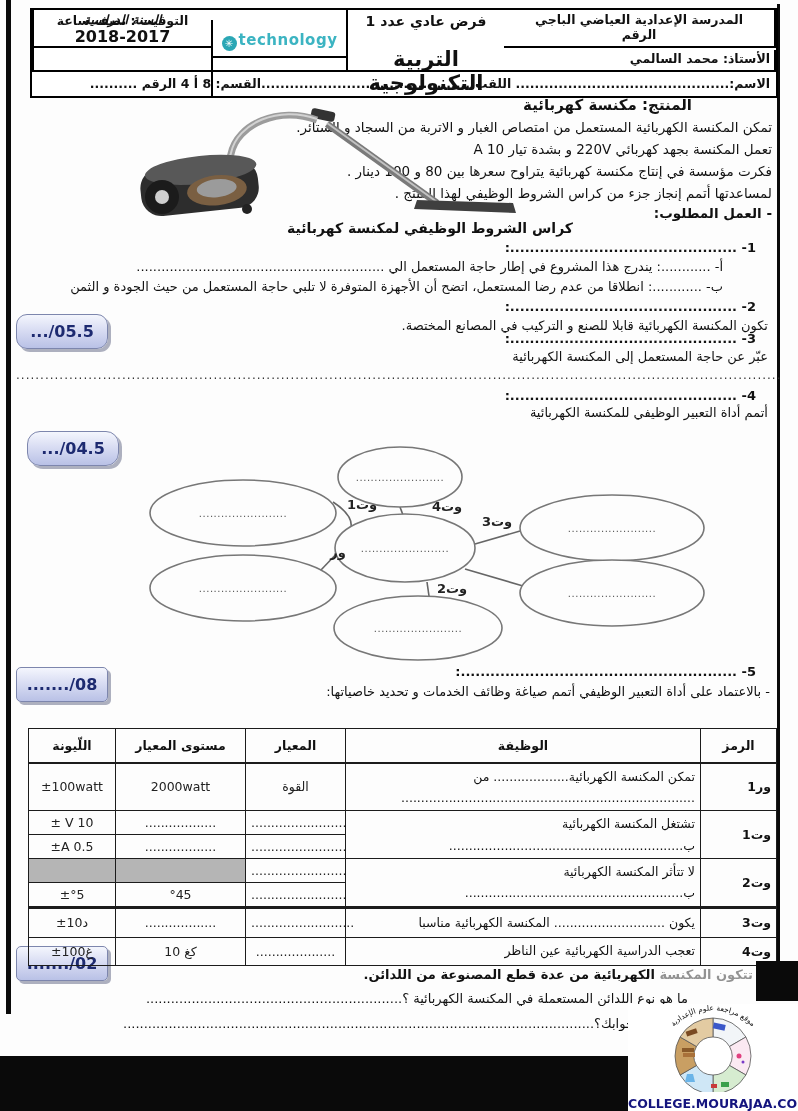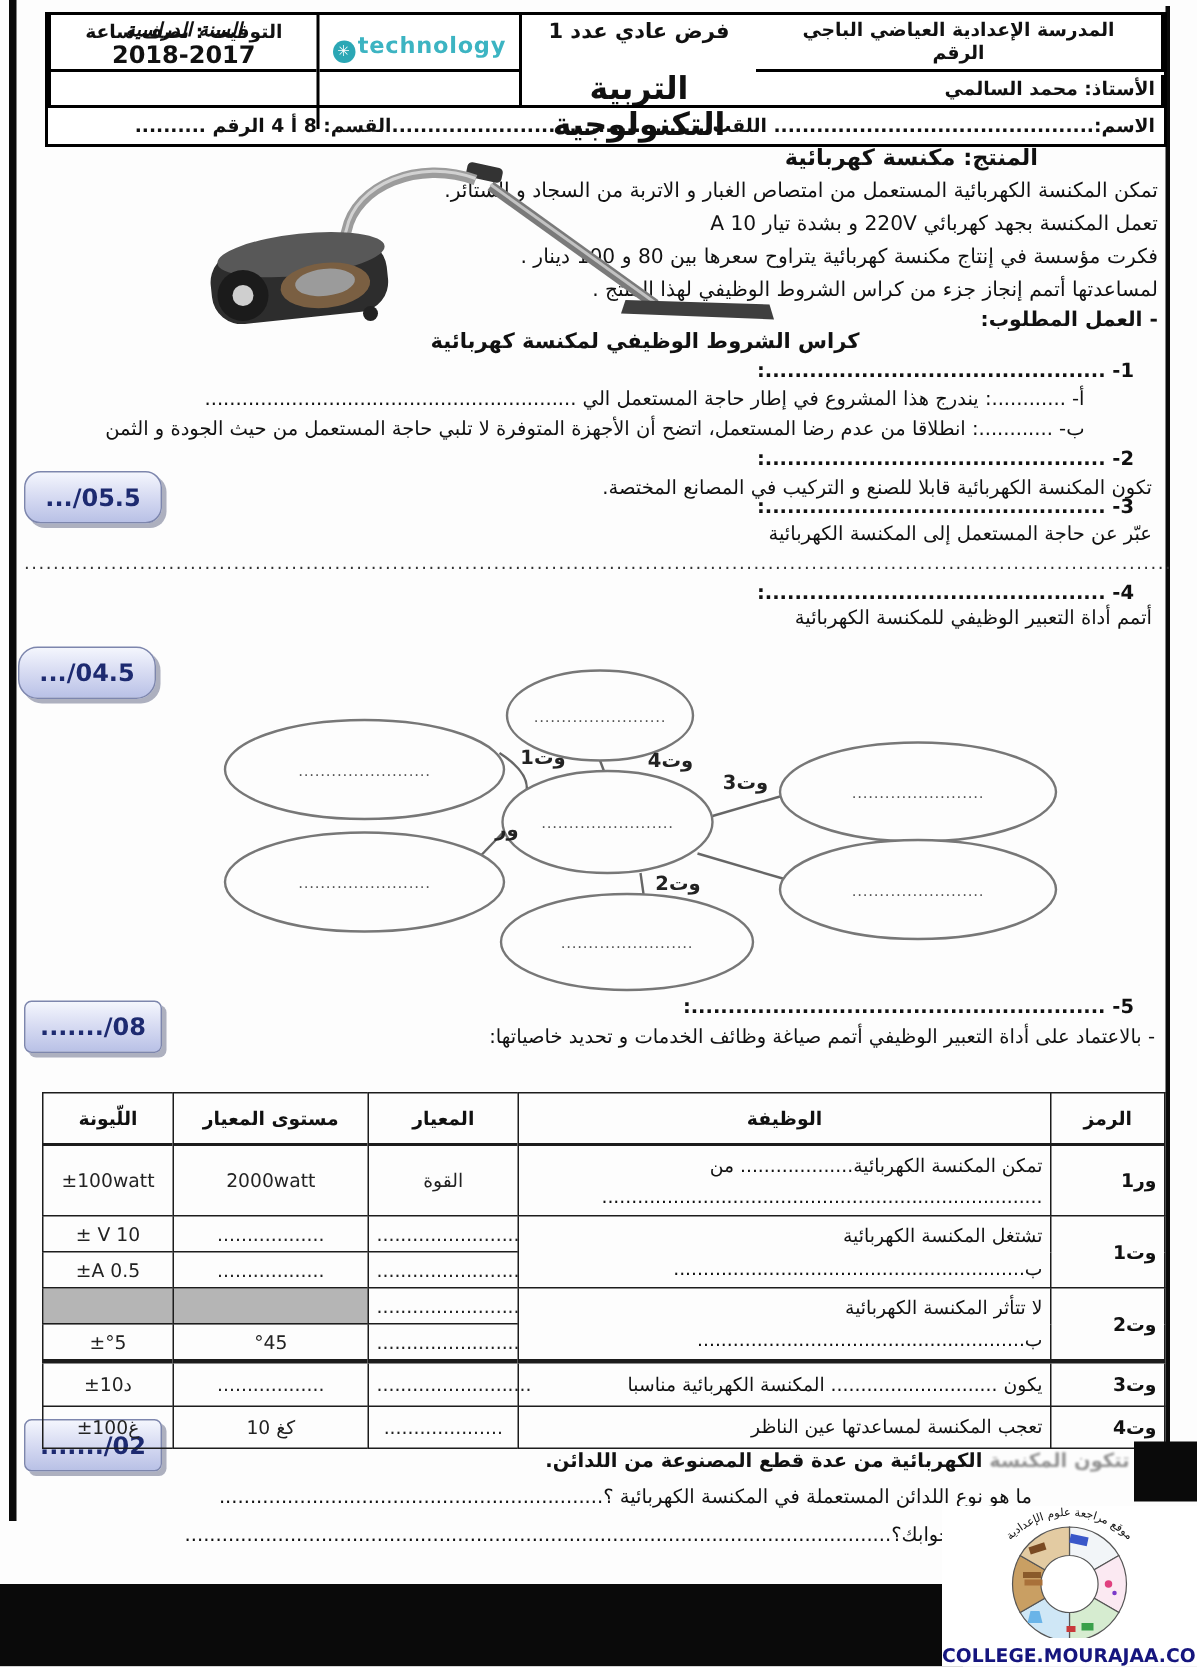--- a/index.html
+++ b/index.html
@@ -63,21 +63,21 @@
       <div class="hcell rtl" style="left:0;right:0;top:40px;height:20px;border-right:2px solid #000;">
         <div class="b small" style="padding:1px 4px 0 0;">الأستاذ: محمد السالمي</div>
       </div>
     </div>
 
     <div class="hcell vline" style="right:272px;top:0;width:158px;height:60px;">
       <div class="c b" style="font-size:14px;padding-top:3px;">فرض عادي عدد 1</div>
       <div class="c b" style="font-size:21px;margin-top:18px;">التربية التكنولوجية</div>
     </div>
 
-    <div class="hcell vline" style="right:430px;top:0;width:135px;height:76px;">
+    <div class="hcell vline" style="right:430px;top:10px;width:135px;height:76px;">
       <div class="hcell hdiv" style="left:0;right:0;top:0;height:38px;">
         <div class="c" style="padding-top:10px;">
           <span class="gear">✳</span><span class="tealword">technology</span>
         </div>
       </div>
     </div>
 
     <div class="hcell vline" style="right:565px;top:0;width:179px;height:60px;">
       <div class="hcell hdiv" style="left:0;right:0;top:0;height:38px;">
         <div class="c b small" style="padding-top:2px;font-style:italic;">السنة الدراسية</div>
@@ -127,21 +127,21 @@
   <div class="abs rtl qt" style="right:75px;top:279px;">ب- ............: انطلاقا من عدم رضا المستعمل، اتضح أن الأجهزة المتوفرة لا تلبي حاجة المستعمل من حيث الجودة و الثمن</div>
   <div class="abs rtl q" style="right:42px;top:299px;">2- ..............................................:</div>
   <div class="abs rtl qt" style="right:30px;top:318px;">تكون المكنسة الكهربائية قابلا للصنع و التركيب في المصانع المختصة.</div>
   <div class="abs rtl q" style="right:42px;top:331px;">3- ..............................................:</div>
   <div class="abs rtl qt" style="right:30px;top:349px;">عبّر عن حاجة المستعمل إلى المكنسة الكهربائية</div>
   <div class="abs dots-line" style="left:16px;top:368px;width:766px;">....................................................................................................................................................................................................................................</div>
   <div class="abs rtl q" style="right:42px;top:388px;">4- ..............................................:</div>
   <div class="abs rtl qt" style="right:30px;top:405px;">أتمم أداة التعبير الوظيفي للمكنسة الكهربائية</div>
 
   <div class="abs score" style="left:16px;top:314px;border-radius:11px;">.../05.5</div>
-  <div class="abs score" style="left:12px;top:431px;border-radius:13px;">.../04.5</div>
+  <div class="abs score" style="left:27px;top:431px;border-radius:13px;">.../04.5</div>
   <div class="abs score" style="left:16px;top:667px;">......./08</div>
   <div class="abs score" style="left:16px;top:946px;">......./02</div>
 
   <svg class="abs" style="left:20px;top:445px;" width="760" height="222" viewBox="0 0 760 222">
     <g stroke="#666" stroke-width="1.6" fill="none">
       <path d="M380,62 L383,70"></path>
       <path d="M313,57 Q336,72 330,86"></path>
       <path d="M500,86 L455,99"></path>
       <path d="M300,126 L322,103"></path>
       <path d="M407,137 L409,151"></path>
@@ -226,21 +226,21 @@
     </tr>
     <tr class="thickline" style="height:30px;">
       <td class="code">وت3</td>
       <td class="func">يكون ............................ المكنسة الكهربائية مناسبا</td>
       <td class="mid">..........................</td>
       <td class="mid">..................</td>
       <td class="mid">±د10</td>
     </tr>
     <tr style="height:28px;">
       <td class="code">وت4</td>
-      <td class="func">تعجب المكنسة لمساعدتها عين الناظر</td>
+      <td class="func">تعجب الدراسية الكهربائية عين الناظر</td>
       <td class="mid">....................</td>
       <td class="mid">10 كغ</td>
       <td class="mid">±غ100</td>
     </tr>
   </tbody>
     </table>
 
   <div class="abs rtl b" style="right:45px;top:967px;font-size:13px;">
     <span class="smudge">تتكون المكنسة</span>
     <span>الكهربائية من عدة قطع المصنوعة من اللدائن.</span>

